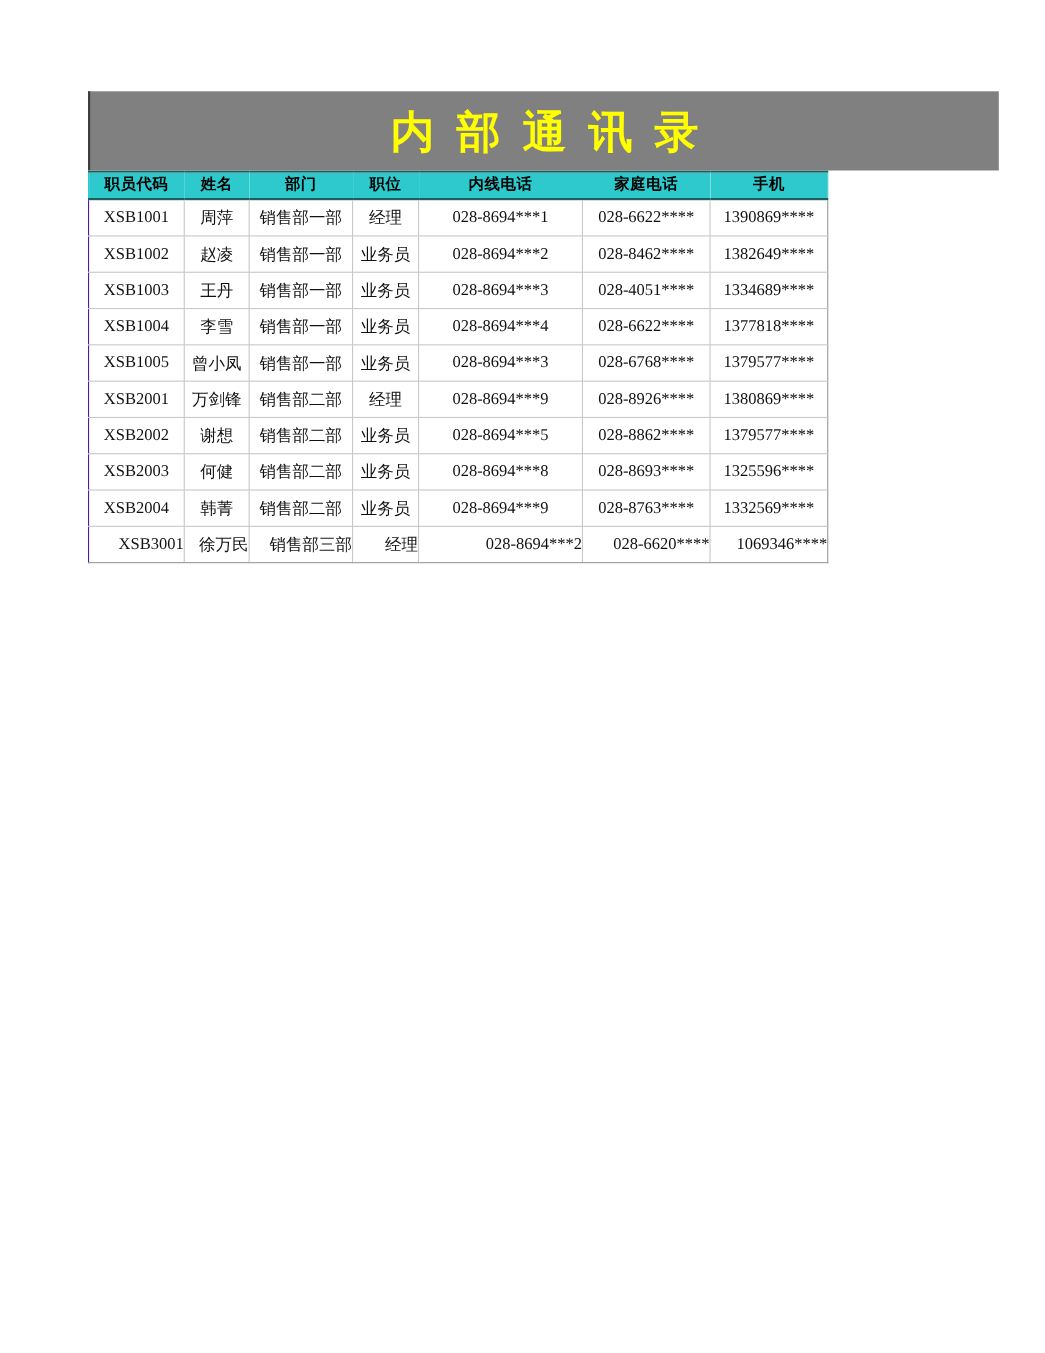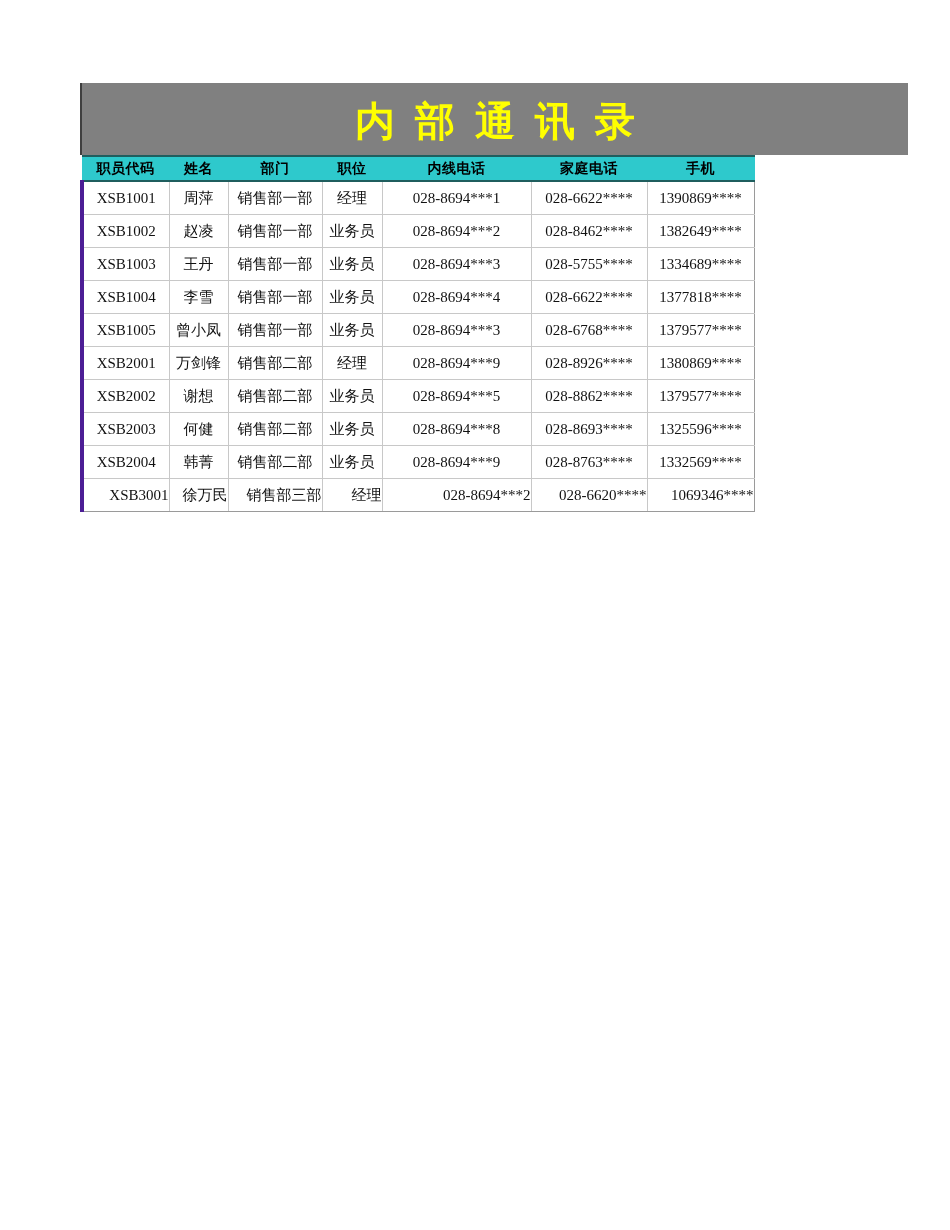--- a/index.html
+++ b/index.html
@@ -88,21 +88,21 @@
     height: 32px;
     font-size: 15px;
     color: #111111;
     font-family: "Liberation Serif", "DejaVu Serif", serif;
   }
   .addr-table tbody tr:last-child td {
     border-bottom: 1px solid #9a9a9a;
     text-align: right;
   }
   .addr-table tbody td:first-child {
-    border-left: 4px solid #4c1d95;
+    border-left: 1px solid #4c1d95;
   }
   .addr-table tbody td:last-child {
     border-right: 1px solid #9a9a9a;
     margin-top: 43px;
   }
   .col-code   { width: 87px; }
   .col-name   { width: 59px; }
   .col-dept   { width: 94px; }
   .col-pos    { width: 60px; }
   .col-ext    { width: 149px; }
@@ -159,21 +159,21 @@
           <td>028-8694***2</td>
           <td>028-8462****</td>
           <td>1382649****</td>
         </tr>
         <tr>
           <td>XSB1003</td>
           <td class="cn">王丹</td>
           <td class="cn">销售部一部</td>
           <td class="cn">业务员</td>
           <td>028-8694***3</td>
-          <td>028-5755****</td>
+          <td>028-4051****</td>
           <td>1334689****</td>
         </tr>
         <tr>
           <td>XSB1004</td>
           <td class="cn">李雪</td>
           <td class="cn">销售部一部</td>
           <td class="cn">业务员</td>
           <td>028-8694***4</td>
           <td>028-6622****</td>
           <td>1377818****</td>

